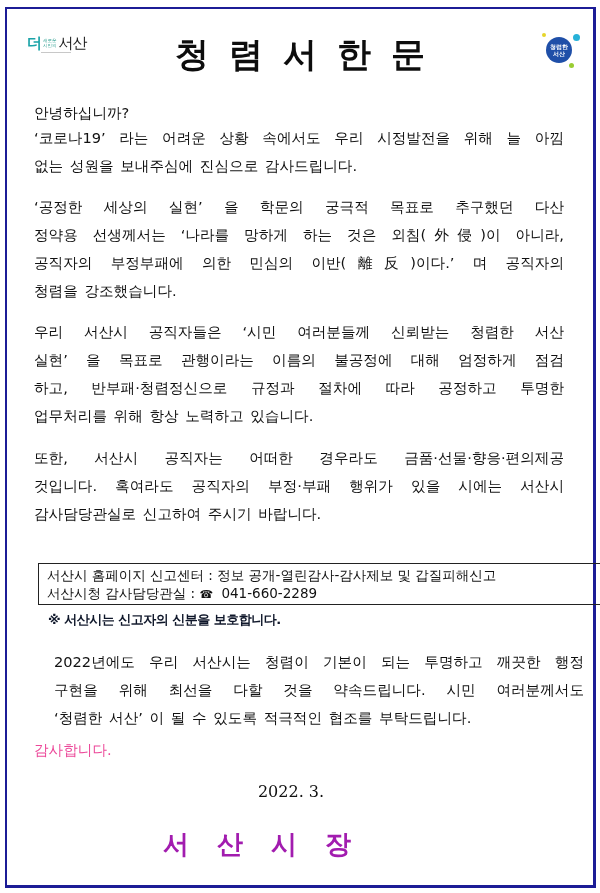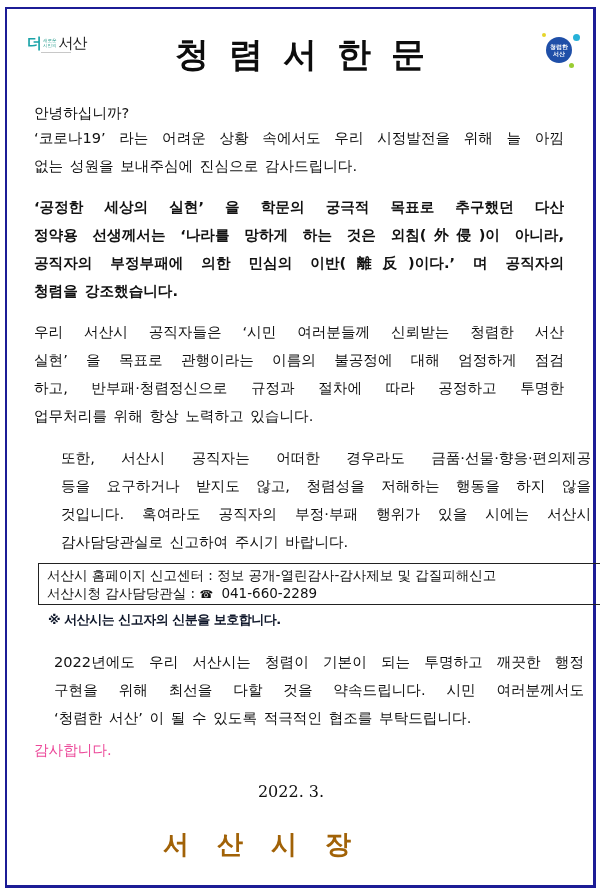--- a/index.html
+++ b/index.html
@@ -137,23 +137,23 @@
       text-align-last: justify;
       word-spacing: 2px;
     }
     .body-text .line.last {
       text-align-last: left;
     }
     .greeting {
       top: 99px;
     }
     .p1 { top: 124px; }
-    .p2 { top: 193px; font-weight: bold; }
+    .p2 { top: 193px; }
     .p3 { top: 318px; }
-    .p4 { top: 444px; margin-left: 27px; }
+    .p4 { top: 444px; }
     .info-box {
       position: absolute;
       left: 38px;
       top: 563px;
       width: 588px;
       height: 42px;
       border: 1.5px solid #222222;
       box-sizing: border-box;
       padding: 2px 8px;
       font-family: "DejaVu Sans", sans-serif;
@@ -209,21 +209,21 @@
       position: absolute;
       left: 0;
       top: 824px;
       width: 512px;
       text-align: center;
       font-family: "DejaVu Serif", serif;
       font-weight: bold;
       font-size: 26px;
       letter-spacing: 28px;
       line-height: 40px;
-      color: #a16207;
+      color: #a21caf;
       padding-left: 30px;
       box-sizing: border-box;
     }
   </style>
 </head>
 <body>
 
 <div class="frame"></div>
 
 <div class="logo-left">
@@ -266,21 +266,20 @@
 
 <div class="body-text p3">
   <span class="line">우리 서산시 공직자들은 ‘시민 여러분들께 신뢰받는 청렴한 서산</span>
   <span class="line">실현’ 을 목표로 관행이라는 이름의 불공정에 대해 엄정하게 점검</span>
   <span class="line">하고, 반부패·청렴정신으로 규정과 절차에 따라 공정하고 투명한</span>
   <span class="line last">업무처리를 위해 항상 노력하고 있습니다.</span>
 </div>
 
 <div class="body-text p4">
   <span class="line">또한, 서산시 공직자는 어떠한 경우라도 금품·선물·향응·편의제공</span>
-  <span class="line">등을 요구하거나 받지도 않고, 청렴성을 저해하는 행동을 하지 않을</span>
   <span class="line">것입니다. 혹여라도 공직자의 부정·부패 행위가 있을 시에는 서산시</span>
   <span class="line last">감사담당관실로 신고하여 주시기 바랍니다.</span>
 </div>
 
 <div class="info-box">
   <span class="row">서산시 홈페이지 신고센터 : 정보 공개-열린감사-감사제보 및 갑질피해신고</span>
   <span class="row">
     <span>서산시청 감사담당관실 :</span>
     <span class="phone-icon">☎</span>
     <span>041-660-2289</span>

